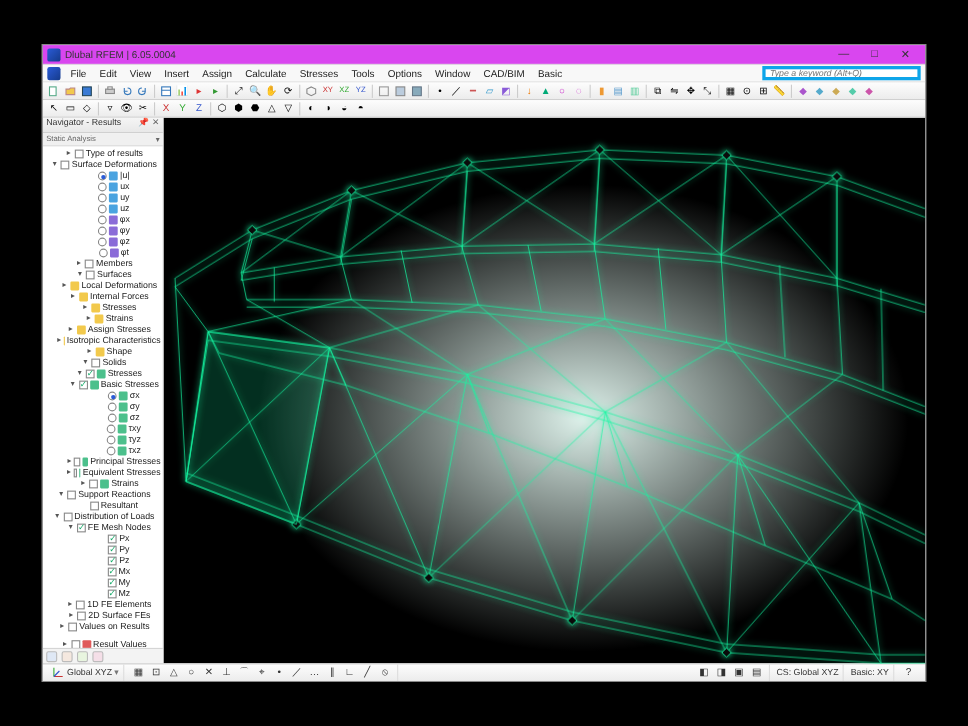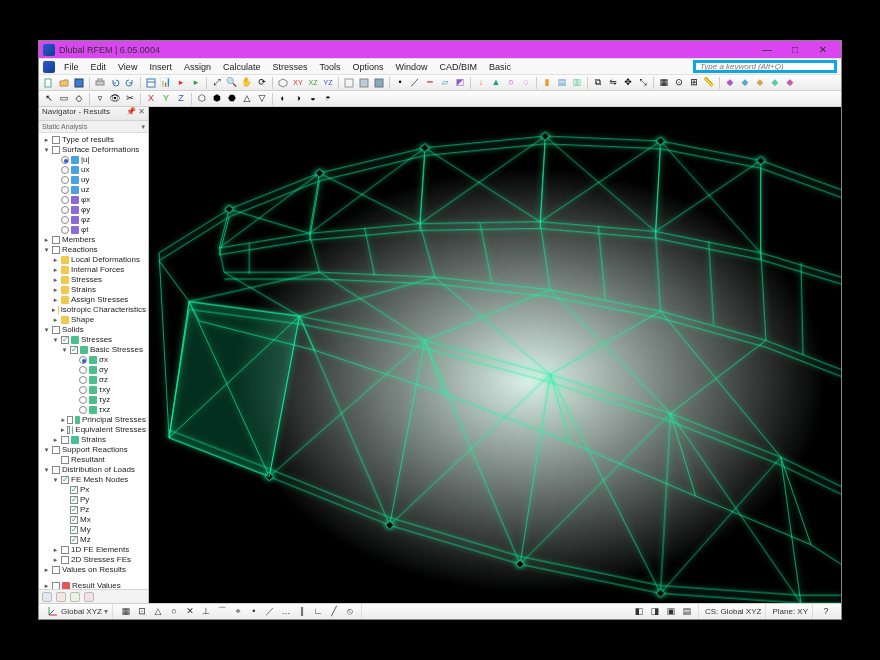--- a/index.html
+++ b/index.html
@@ -135,21 +135,21 @@
   .nav-tree {
     flex: 1;
     overflow: hidden;
     padding: 2px 2px;
     line-height: 10px;
     color: #222;
   }
   .nav-tree ul { list-style: none; padding-left: 9px; }
   .nav-tree > ul { padding-left: 2px; }
   .nav-tree li { white-space: nowrap; display:block; }
-  .nav-tree li.row { display:flex; align-items:center; gap:2px; height:10px; }
+  .nav-tree li.row { display:flex; align-items:center; gap:2px; height:10px;justify-content:center; }
   .expander { width:7px; display:inline-block; text-align:center; color:#555; font-size:7px; cursor:pointer; }
   .cb { width:8px; height:8px; border:1px solid #888; display:inline-block; background:#fff; position:relative; }
   .cb.chk::after { content:"✓"; position:absolute; left:0; top:-2px; font-size:8px; color:#1a6; }
   .rb { width:8px; height:8px; border:1px solid #888; border-radius:50%; display:inline-block; position:relative; background:#fff;}
   .rb.sel::after { content:""; position:absolute; left:2px; top:2px; width:4px; height:4px; border-radius:50%; background:#2a5bd7; }
   .ic { width:8px; height:8px; display:inline-block; border-radius:1px; }
   .ic-c1 { background:#4aa3e0; }
   .ic-c2 { background:#8a6bd8; }
   .ic-c4 { background:#4cc08c; }
   .ic-c5 { background:#e05a5a; }
@@ -435,21 +435,21 @@
           </ul>
               </li>
           <li class="row">
                 <span class="expander">▸</span>
                 <span class="cb"></span>
                 <span class="lbl">Members</span>
               </li>
           <li class="row">
                 <span class="expander">▾</span>
                 <span class="cb"></span>
-                <span class="lbl">Reactions</span>
+                <span class="lbl">Surfaces</span>
               </li>
           <li>
                 <ul>
             <li class="row">
                     <span class="expander">▸</span>
                     <span class="ic ic-folder"></span>
                     <span class="lbl">Local Deformations</span>
                   </li>
             <li class="row">
                     <span class="expander">▸</span>
@@ -627,21 +627,21 @@
             </ul>
                   </li>
             <li class="row">
                     <span class="expander">▸</span>
                     <span class="cb"></span>
                     <span class="lbl">1D FE Elements</span>
                   </li>
             <li class="row">
                     <span class="expander">▸</span>
                     <span class="cb"></span>
-                    <span class="lbl">2D Stresses FEs</span>
+                    <span class="lbl">2D Surface FEs</span>
                   </li>
           </ul>
               </li>
           <li class="row">
                 <span class="expander">▸</span>
                 <span class="cb"></span>
                 <span class="lbl">Values on Results</span>
               </li>
 
           <li class="gap"></li>
@@ -812,21 +812,21 @@
     <span class="section">
       <span class="tbtn">◧</span>
       <span class="tbtn">◨</span>
       <span class="tbtn">▣</span>
       <span class="tbtn">▤</span>
     </span>
     <span class="section">
       <span>CS: Global XYZ</span>
     </span>
     <span class="section">
-      <span>Plane: XY</span>
+      <span>Basic: XY</span>
     </span>
     <span class="section" style="border-right:none">
       <span class="tbtn">?</span>
     </span>
   </div>
 
 </div>
 </div>
 
 </body></html>

